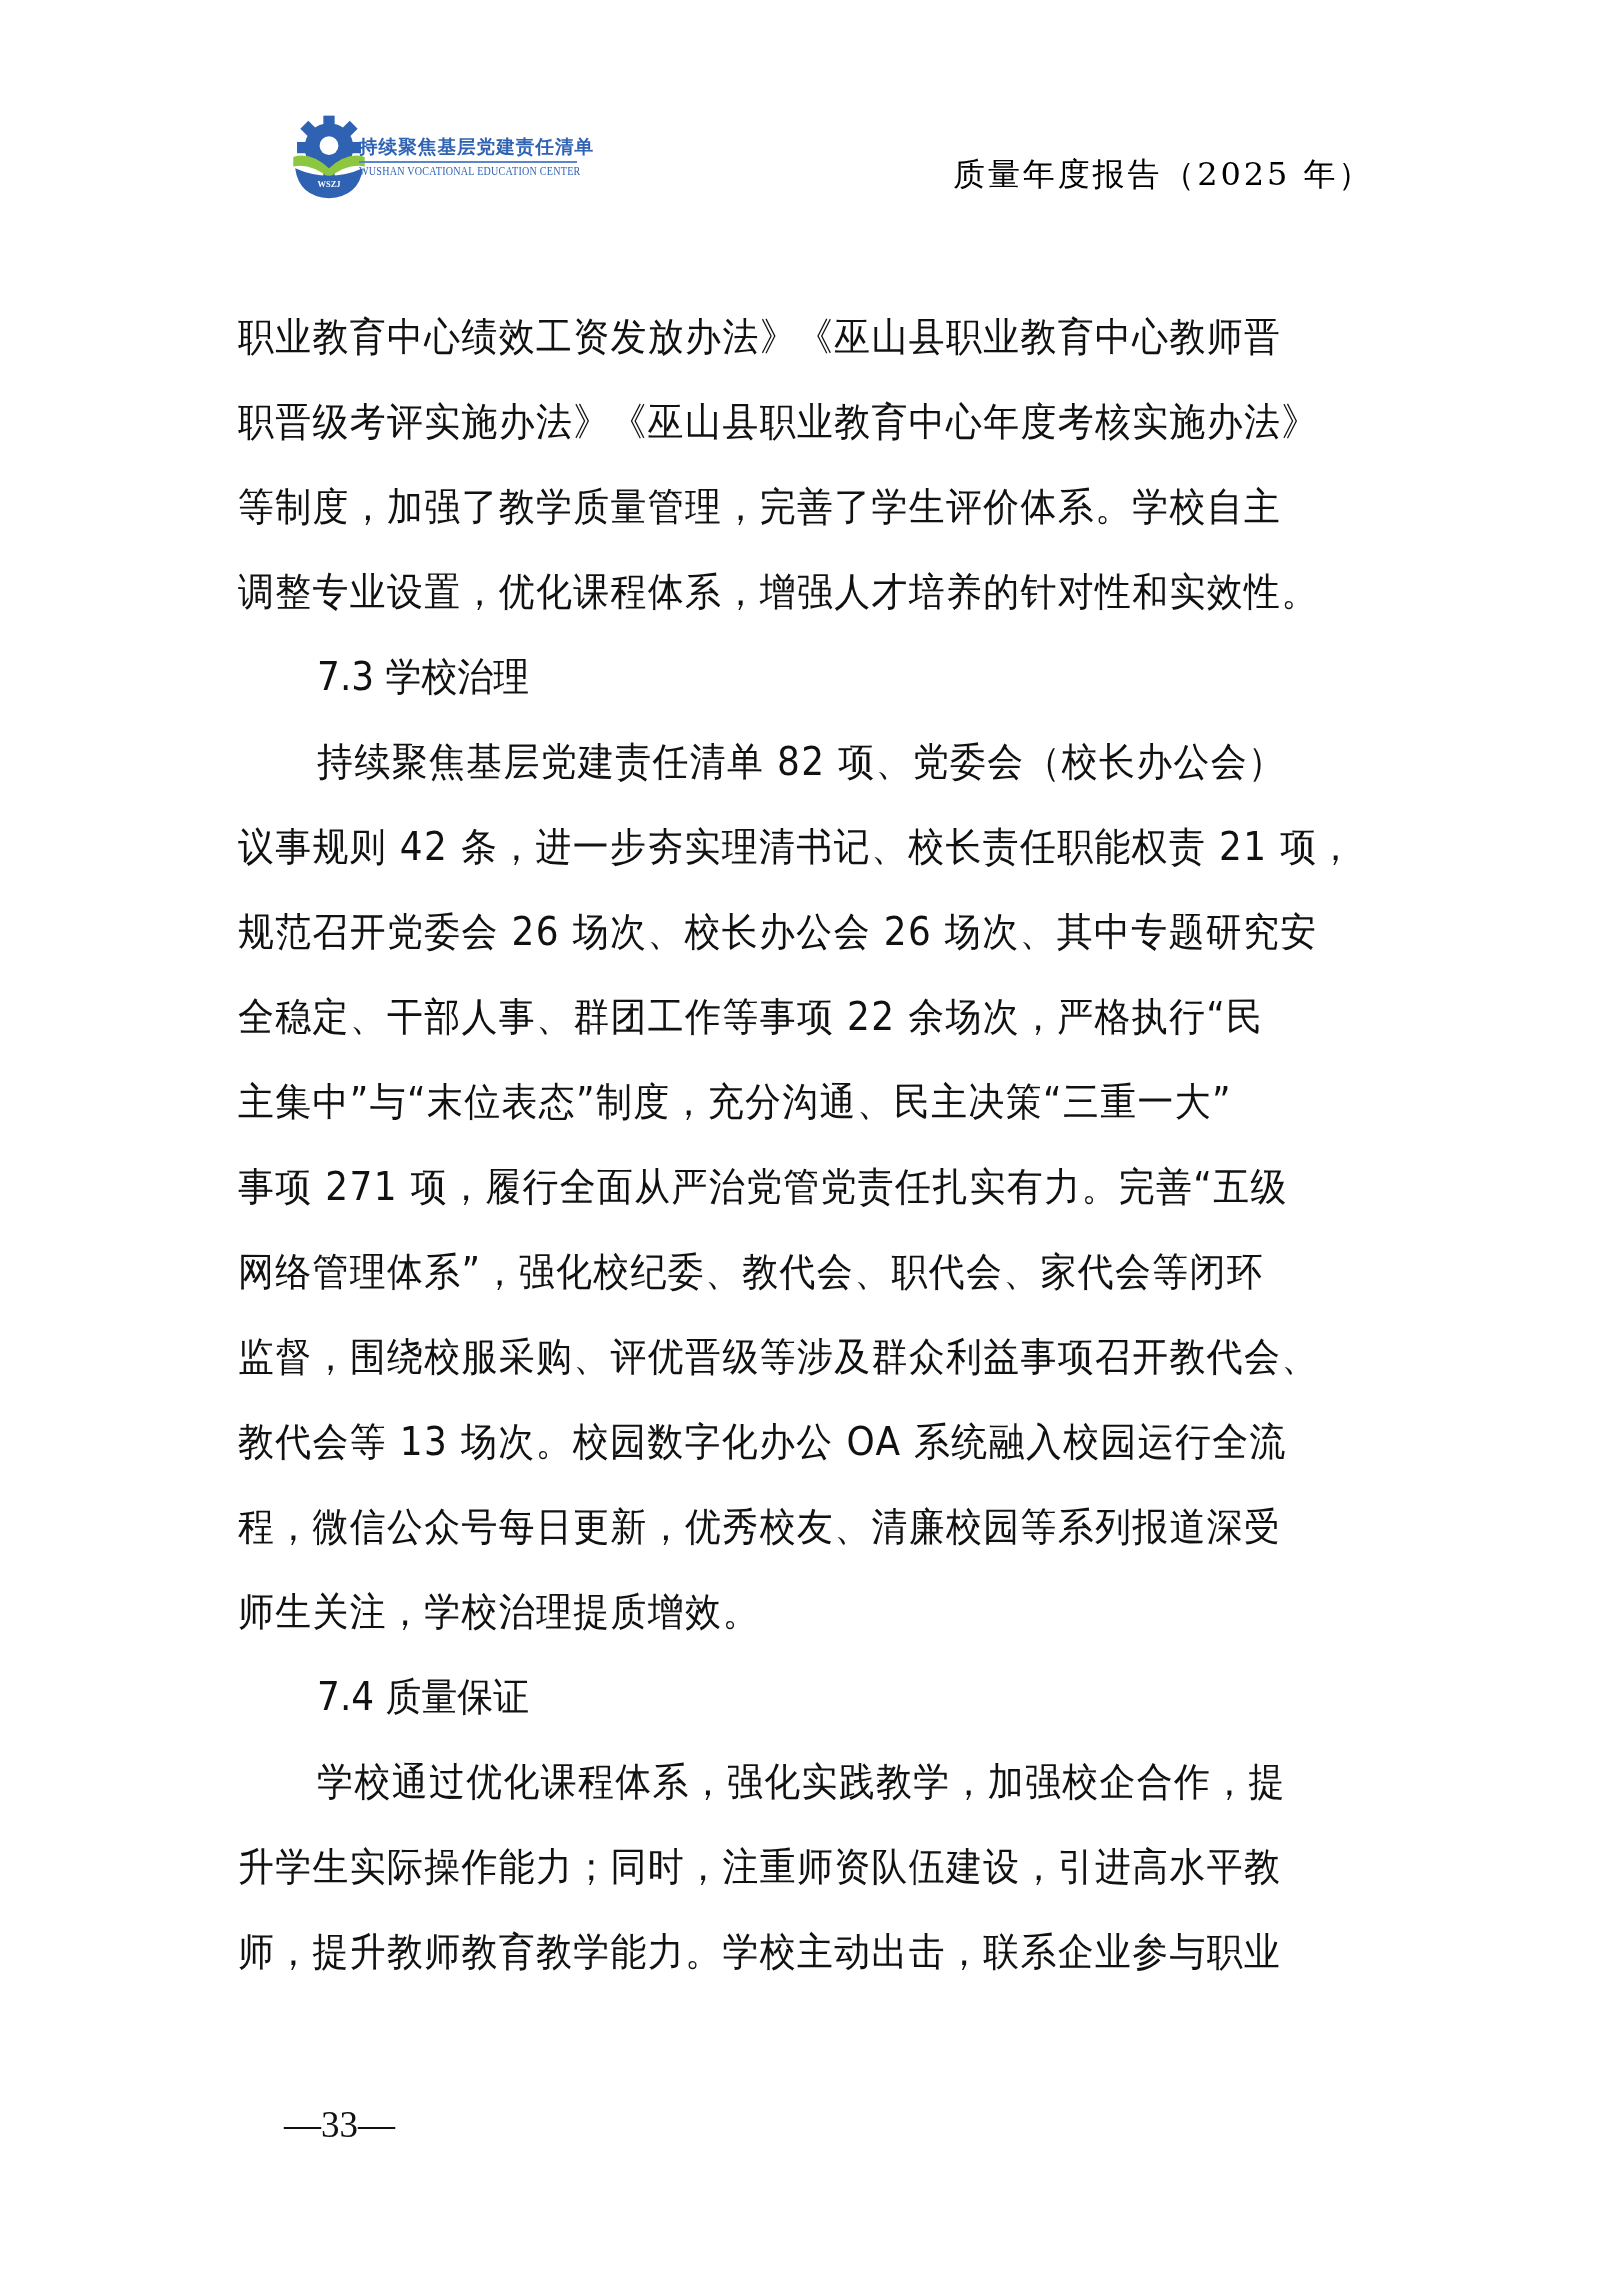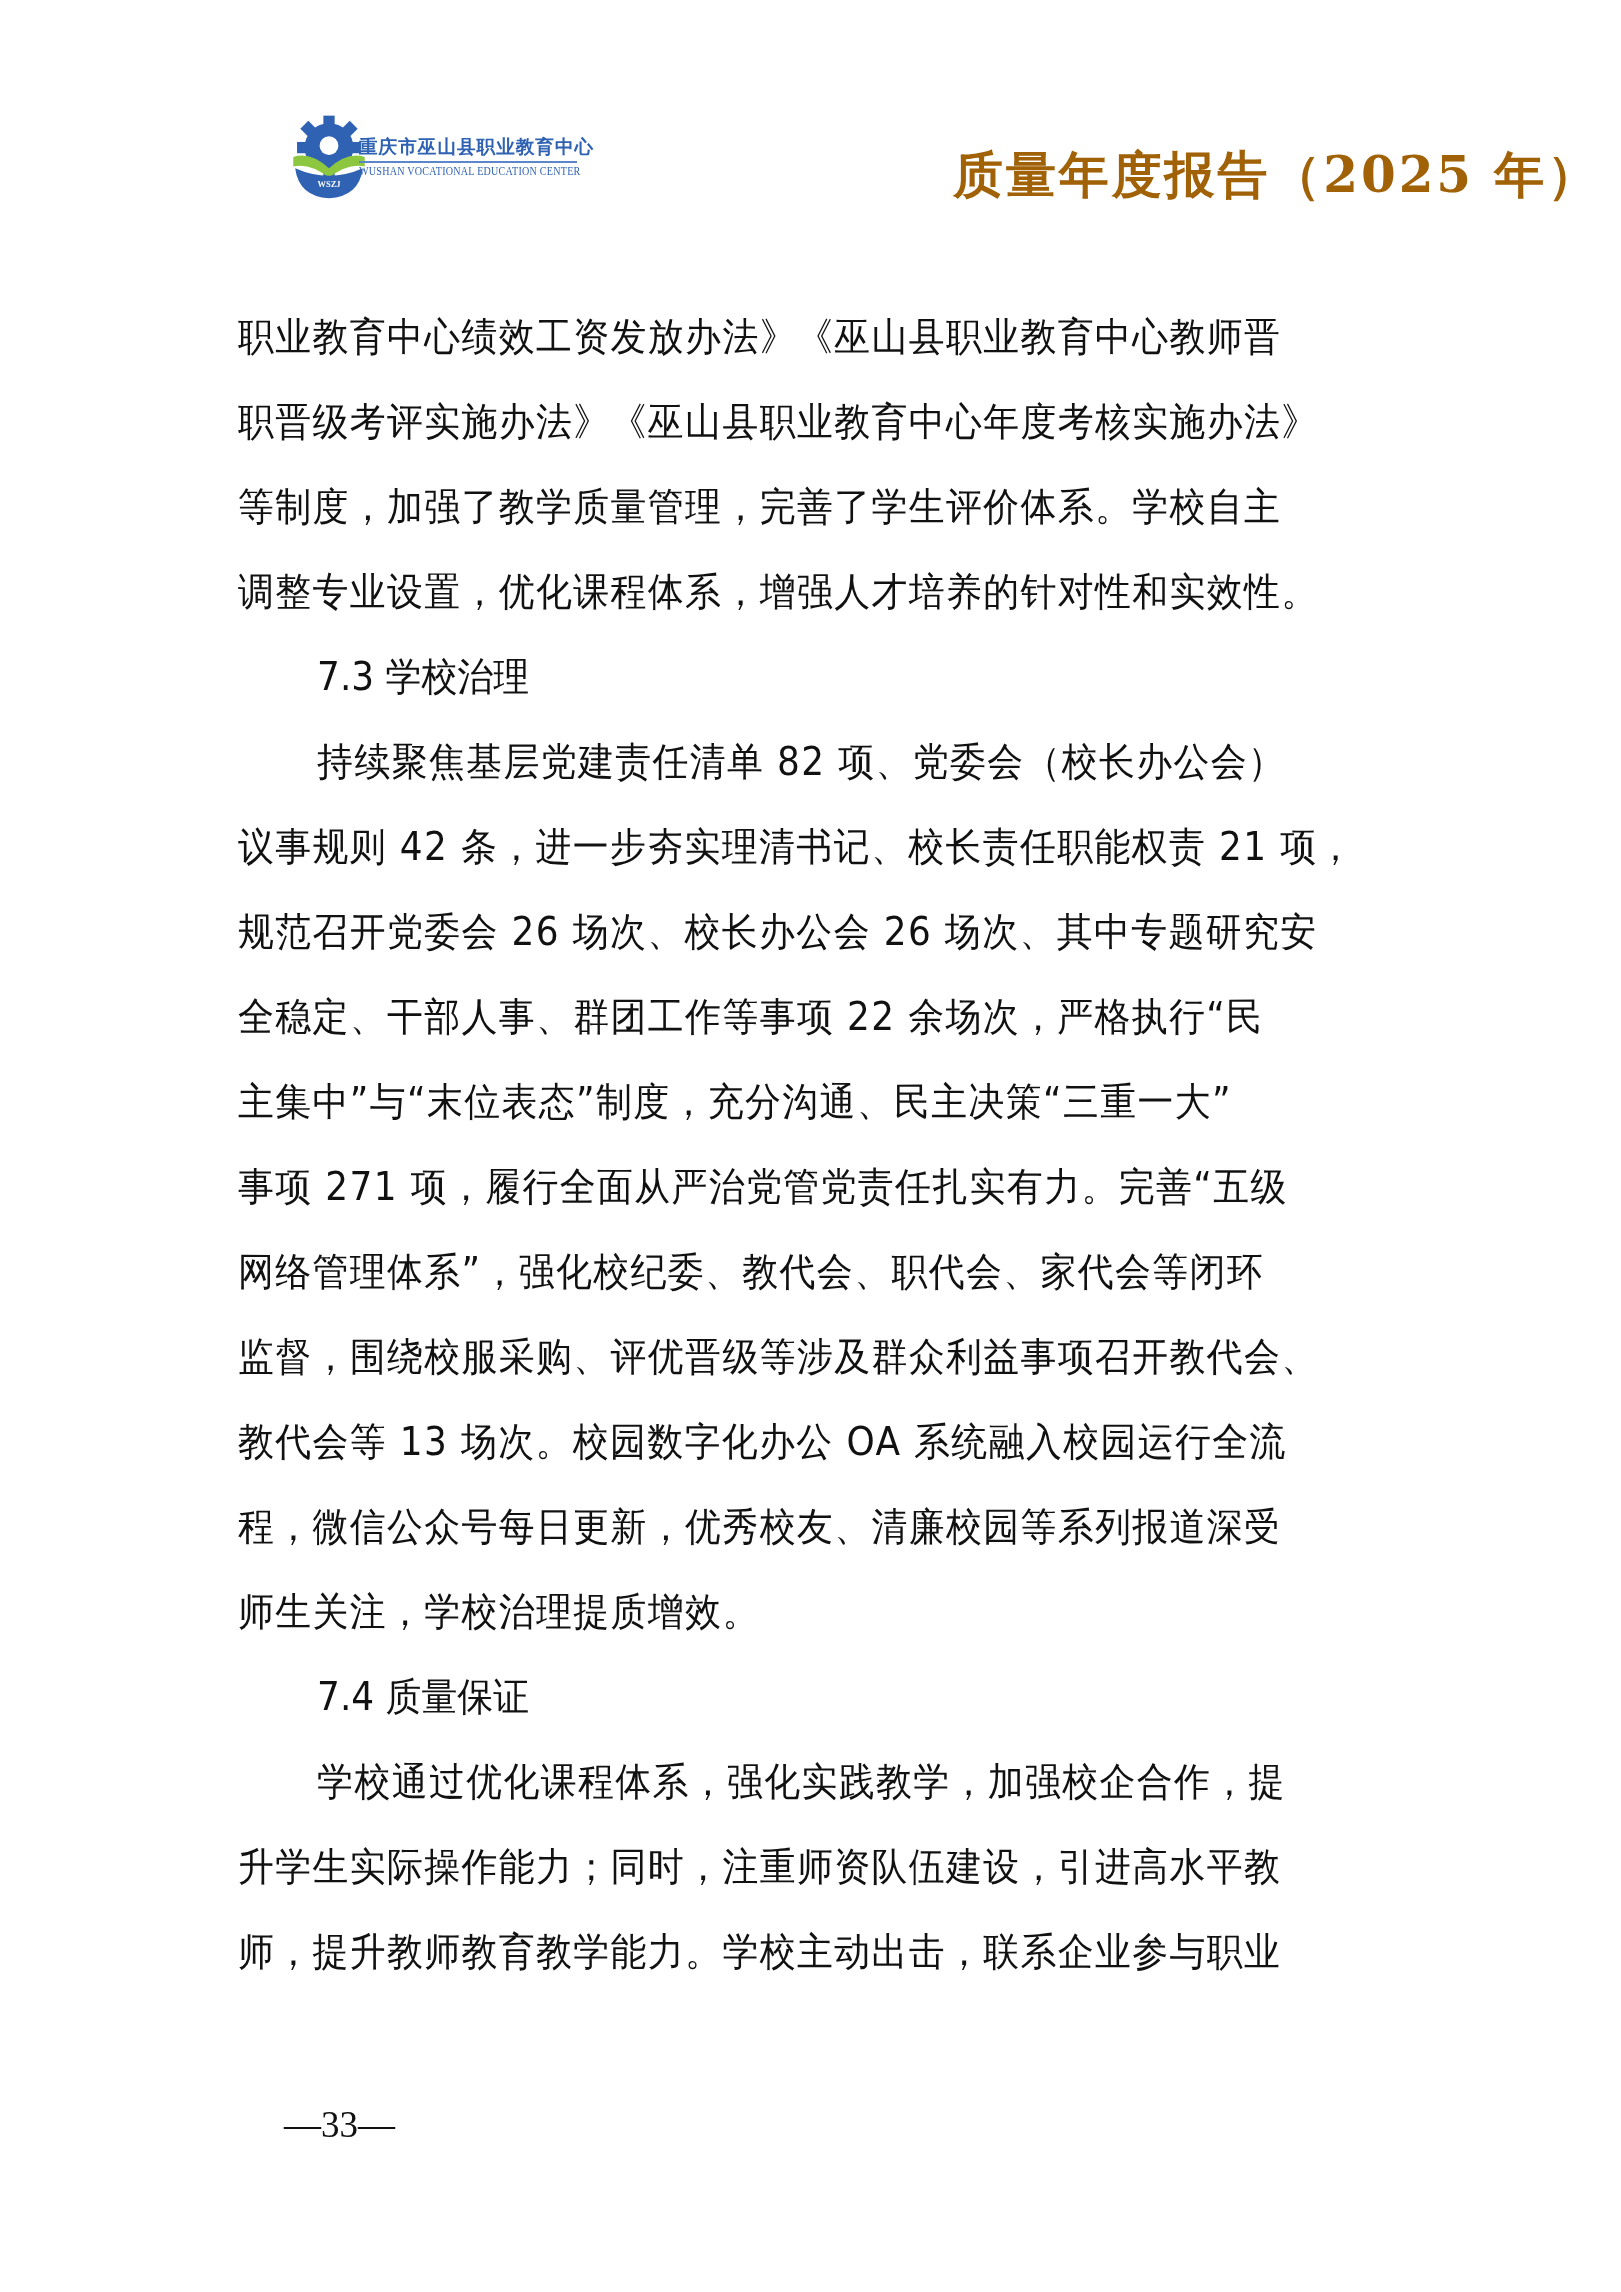--- a/index.html
+++ b/index.html
@@ -58,26 +58,25 @@
       white-space: nowrap;
       transform: scaleX(0.82);
       transform-origin: left center;
       letter-spacing: 0.3px;
     }
     .report-title {
       position: absolute;
       left: 953px;
       top: 149px;
       font-family: "DejaVu Serif", serif;
-      font-size: 50px;
-      color: #a16207;
+      font-size: 32px;
+      color: #000000;
       letter-spacing: 2.9px;
       white-space: nowrap;
       line-height: 51px;
-      font-weight: bold;
     }
     .content {
       position: absolute;
       left: 218px;
       top: 294px;
       width: 1215px;
       margin-left: 20px;
     }
     .line {
       font-family: "DejaVu Sans", sans-serif;
@@ -132,21 +131,21 @@
       </g>
       <circle cx="50" cy="38" r="10" fill="#ffffff"></circle>
 
       <path d="M12 50 Q30 44 50 62 Q70 44 88 50 L88 60 Q70 56 50 72 Q30 56 12 60 Z" fill="#8dc63f"></path>
 
       <path d="M14 62 Q50 78 86 62 Q82 92 50 94 Q18 92 14 62 Z" fill="#2f62b3"></path>
       <text x="50" y="82" font-size="9" font-weight="bold" fill="#ffffff" text-anchor="middle" font-family="Liberation Serif, serif">WSZJ</text>
     </svg>
   </div>
   <div class="logo-text">
-    <div class="logo-cn">重庆市巫山县职业教育中心</div>
+    <div class="logo-cn">持续聚焦基层党建责任清单</div>
     <div class="logo-rule"></div>
     <div class="logo-en">WUSHAN   VOCATIONAL EDUCATION CENTER</div>
   </div>
   <div class="report-title">质量年度报告（2025 年）</div>
 </div>
 
 <div class="content">
   <div>
     <div class="line">职业教育中心绩效工资发放办法》《巫山县职业教育中心教师晋</div>
     <div class="line">职晋级考评实施办法》《巫山县职业教育中心年度考核实施办法》</div>

